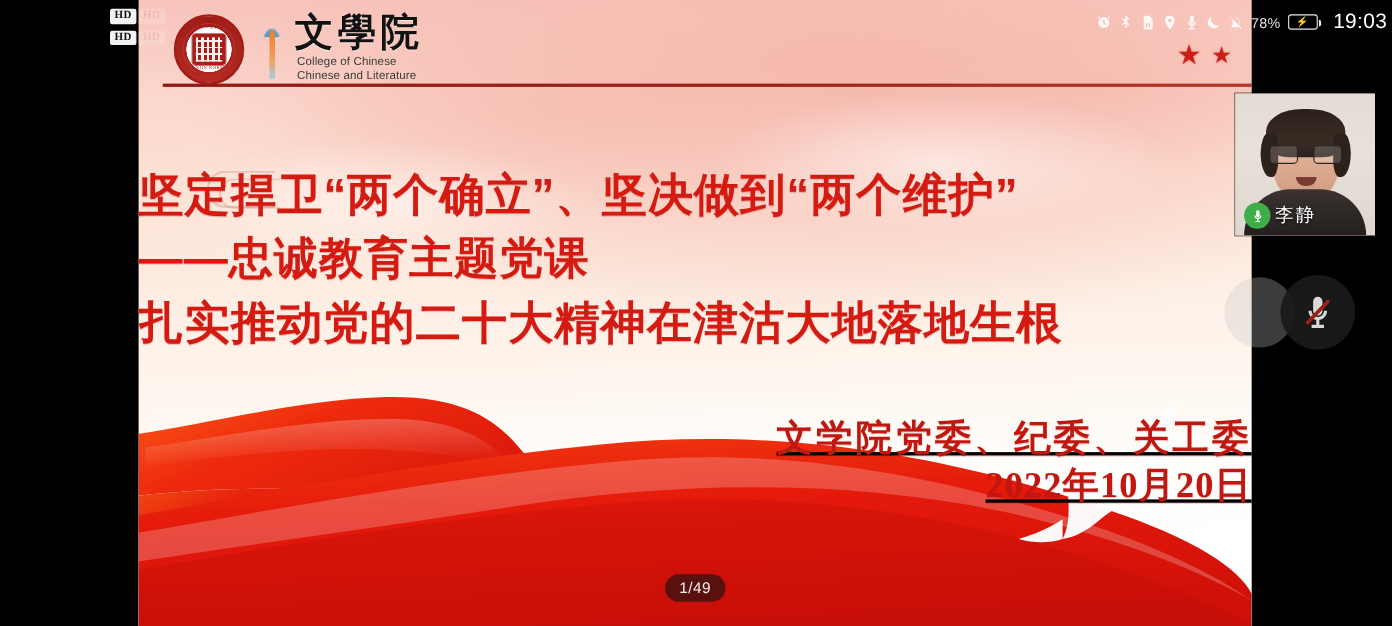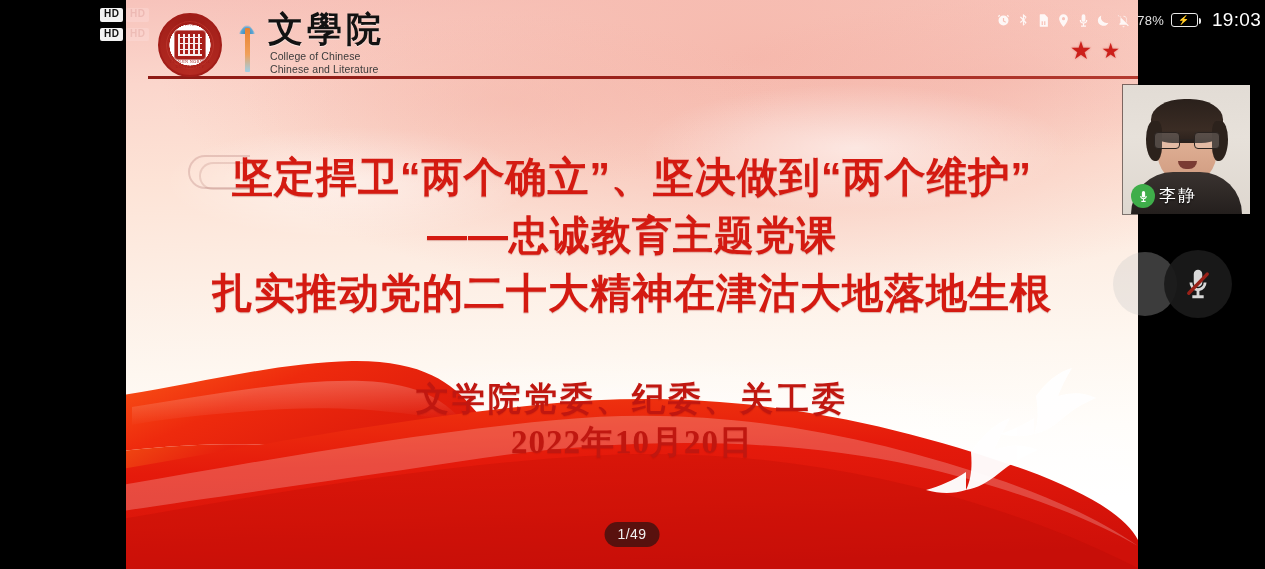--- a/index.html
+++ b/index.html
@@ -22,21 +22,21 @@
   .letterbox.right { right:0; width:127px; }
 
   
   .hd-stack {
     position:absolute; left:100px; top:8px; z-index:42;
     display:flex; flex-direction:column; gap:6px;
   }
   .hd-badge {
     display:inline-block; background:#f2f2f2; color:#111;
     font-size:10px; font-weight:bold; letter-spacing:.5px;
-    padding:1px 4px 2px; border-radius:2px; line-height:1.05;
+    padding:1px 4px 2px; border-radius:2px; line-height:1.05;font-family:Liberation Serif, serif;
   }
   .hd-ghost {
     position:absolute; left:126px; top:8px; z-index:41;
     display:flex; flex-direction:column; gap:6px; opacity:.32;
   }
   .hd-ghost .hd-badge { background:#ffe2e2; color:#d9a0a0; }
 
   
   #slide {
     position:absolute; left:126px; top:0; width:1012px; height:569px;
@@ -155,36 +155,36 @@
     content:""; position:absolute; left:9px; top:5px; width:54px; height:24px;
     border:2px solid rgba(180,120,115,.24); border-right:none;
     border-radius:24px 0 0 24px;
   }
 
   
   .ribbon-wrap{ position:absolute; inset:0; z-index:3; pointer-events:none; }
 
   
   .titles {
-    position:absolute; left:0; right:0; top:148px; z-index:10; text-align:center;
+    position:absolute; left:0; right:0; top:148px; z-index:10; text-align:left;
   }
   .title-line {
     color:#d41a11;
     font-family:"Liberation Sans", sans-serif;
     font-weight:bold;
     font-size:41px;
     line-height:58px;
     letter-spacing:1px;
     white-space:nowrap;
     text-shadow:0 1px 1px rgba(150,10,5,.28);
   }
   .title-line.l3 { font-size:40px; }
 
   .subtitle-block {
-    position:absolute; left:0; right:0; top:378px; z-index:10; text-align:center;
+    position:absolute; left:0; right:0; top:378px; z-index:10; text-align:right;text-decoration:underline;
   }
   .subtitle {
     color:#c01710;
     font-family:"Liberation Serif", serif;
     font-weight:bold;
     font-size:33px;
     line-height:42px;
     letter-spacing:3px;
     white-space:nowrap;
     text-shadow:0 1px 1px rgba(160,15,10,.25);

